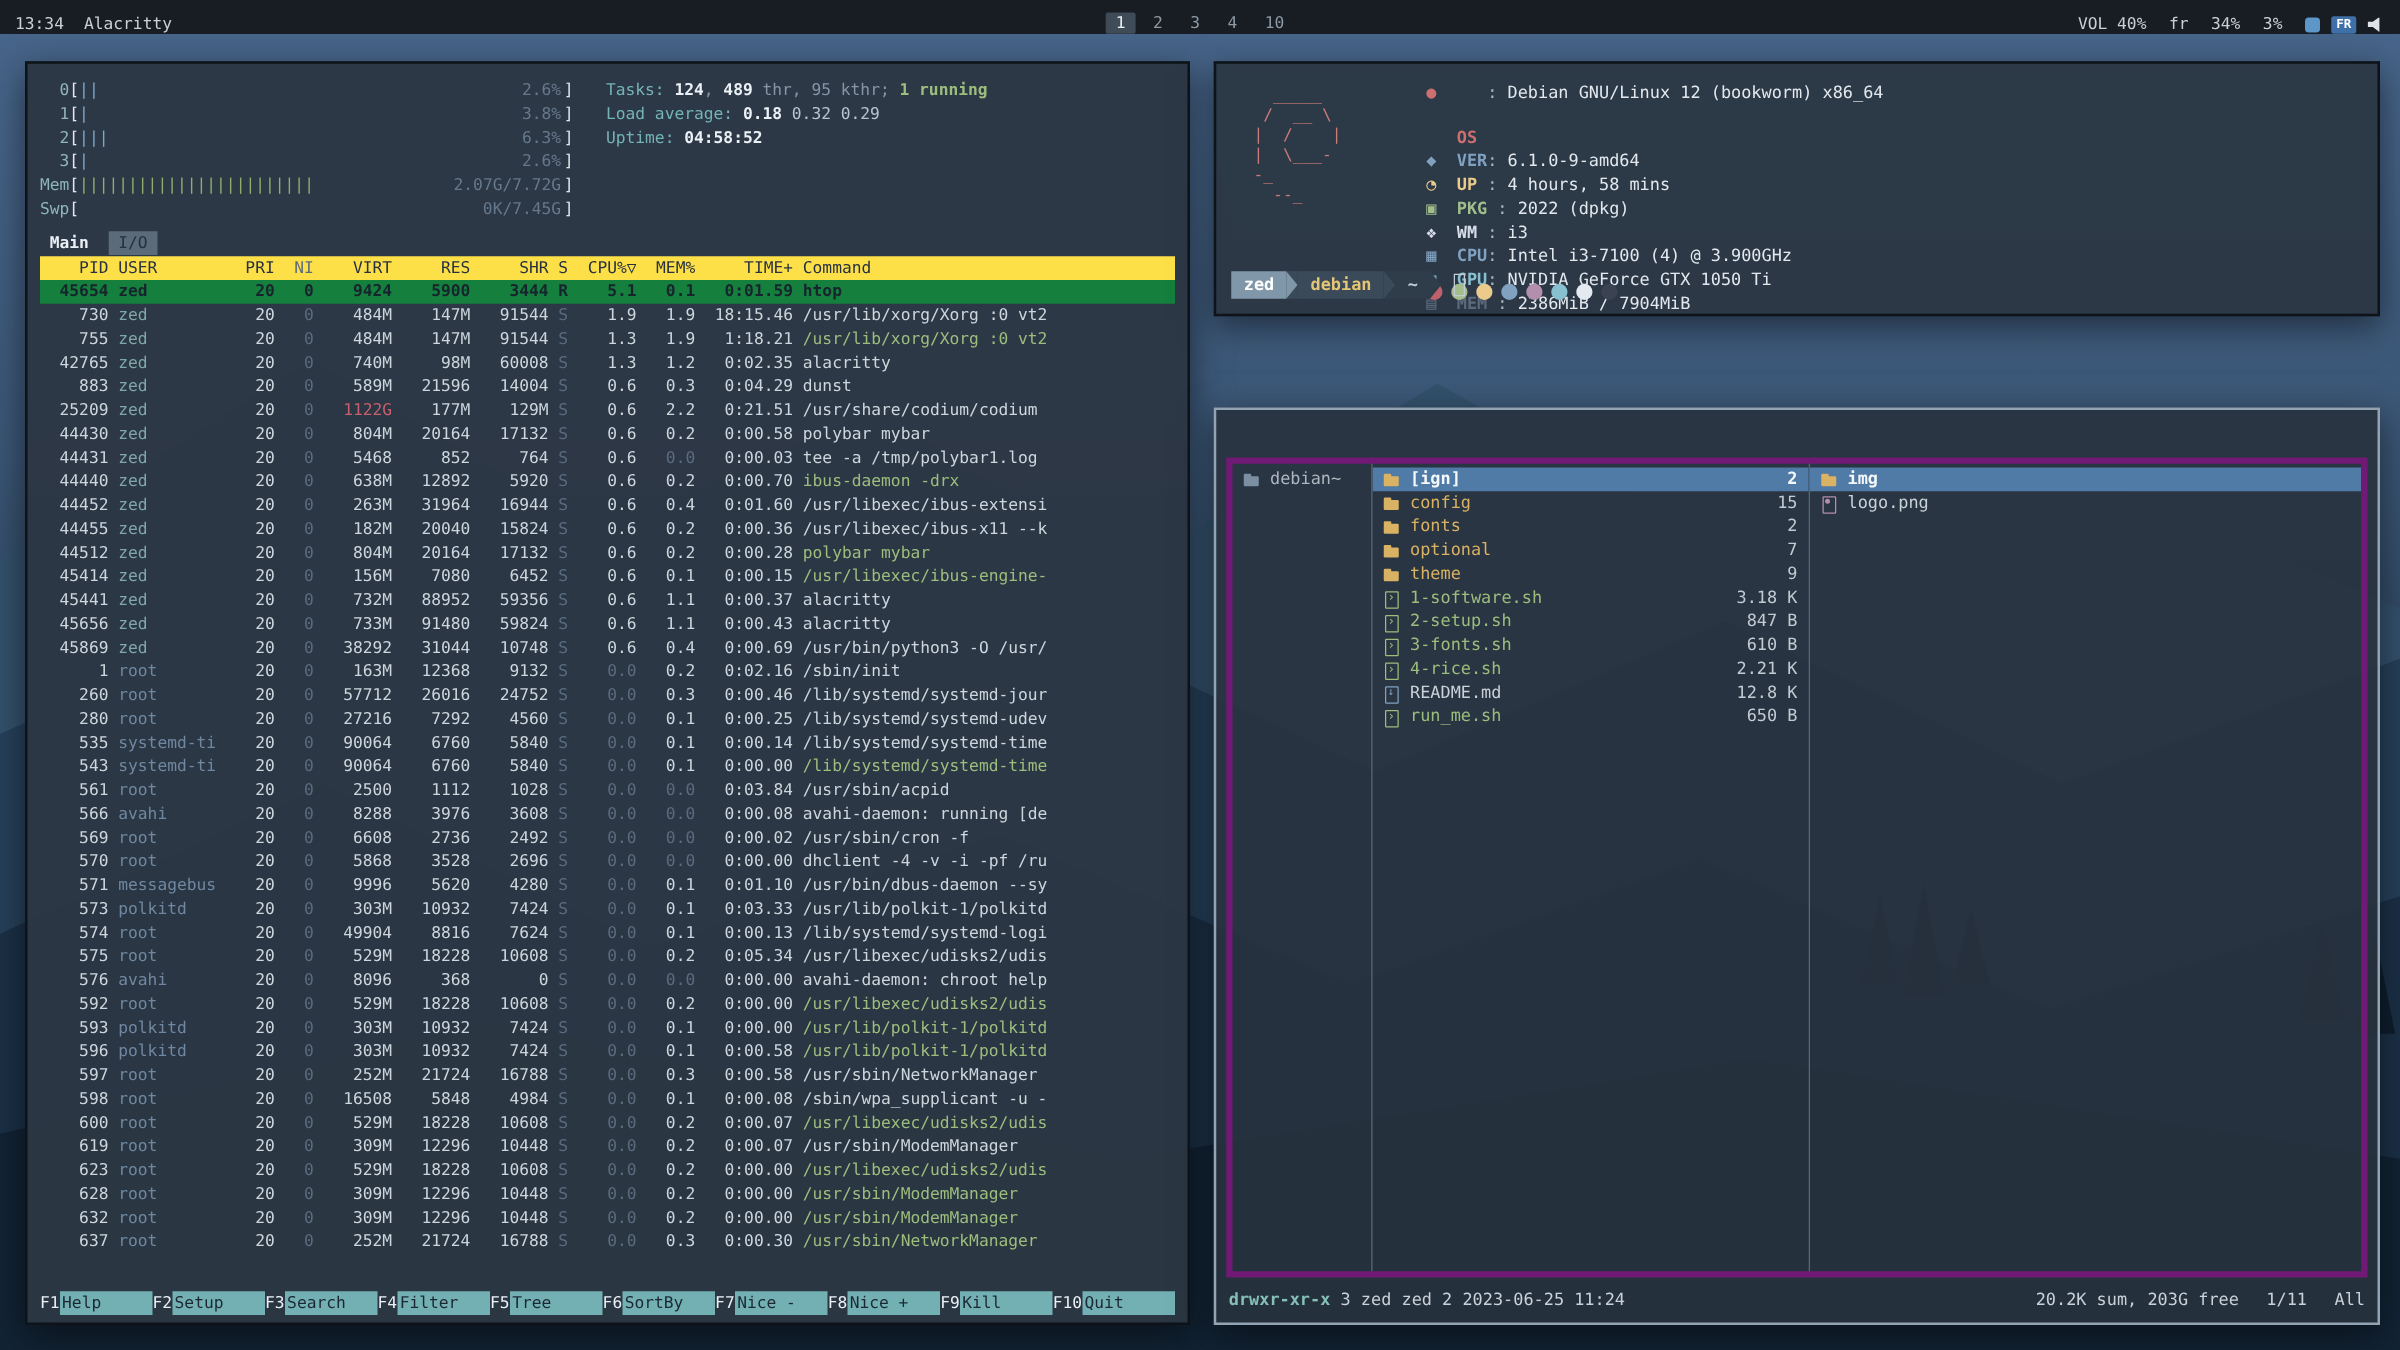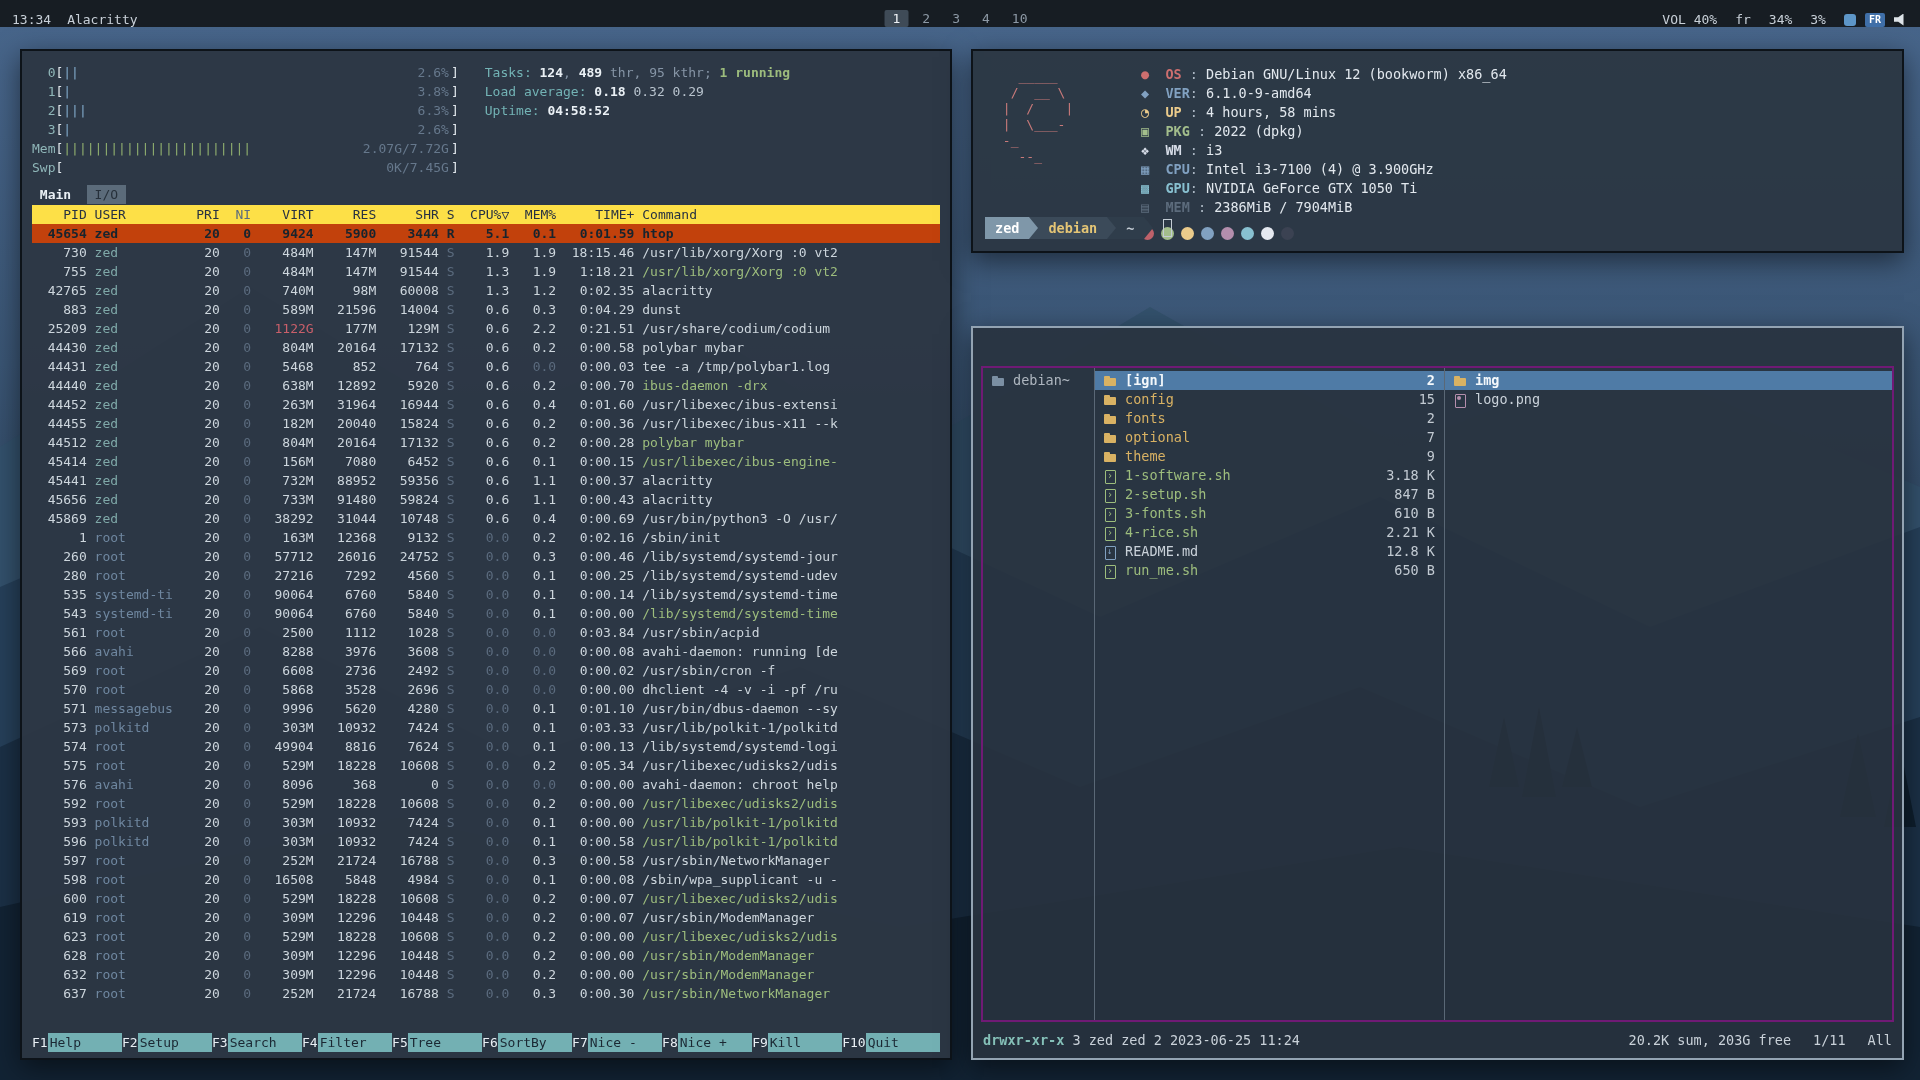--- a/index.html
+++ b/index.html
@@ -46,21 +46,21 @@
   .hl-green{color:#9dbd7d;font-weight:bold}
   .htop-tabs{margin-top:8px;display:flex;gap:2ch;padding-left:1ch}
   .tab-main{color:#eaf0f5;font-weight:bold}
   .tab-io{background:#5b6b7a;color:#26303a;padding:0 1ch}
   .pgrid{display:grid;grid-template-columns:7ch 11ch 4ch 3ch 7ch 7ch 7ch 2ch 5ch 5ch 9ch 1fr;
     column-gap:1ch;white-space:pre;overflow:hidden}
   .pgrid>span{overflow:hidden}
   .c-pid,.c-pri,.c-virt,.c-res,.c-shr,.c-cpu,.c-mem,.c-time,.c-ni{text-align:right}
   .pheader-row{background:#fde047;color:#273141;margin-top:1px}
   .pbody{flex:1;overflow:hidden}
-  .prow.sel{background:#c2410c}
+  .prow.sel{background:#15803d}
   .prow.sel span{color:#17242e !important;font-weight:bold}
   .u-zed{color:#7fa8a8}
   .u-sys{color:#6f87a0}
   .c-ni,.dim{color:#5b6b7e}
   .c-s.dim{color:#5b6b7e}
   .c-s.run{color:#9dbd7d;font-weight:bold}
   .green{color:#9dbd7d}
   .red{color:#c95f6a}
   .fnbar{display:flex;margin-top:auto}
   .fk{color:#eaf0f5}
@@ -89,21 +89,21 @@
   .tri3{border-left-color:#2f3d4b}
   .cursor{width:9px;height:18px;border:1px solid #c3ccd4;margin-left:10px;align-self:center}
 
   
   .fm-win{left:971px;top:326px;width:933px;height:734px;background:rgba(40,50,62,.9);
     color:#c9d1d9;font-size:13.5px;line-height:19px;border-color:#93a3b2}
   .fm-title{padding:8px 12px 2px;white-space:pre}
   .fm-userhost{color:#8fc0e8;font-weight:bold}
   .fm-path{color:#7da7cc;font-weight:bold}
   .fm-current{color:#f2f6fa;font-weight:bold}
-  .fm-panes{position:absolute;left:8px;right:8px;top:38px;bottom:36px;border:2px solid #701a75;display:flex}
+  .fm-panes{position:absolute;left:8px;right:8px;top:38px;bottom:36px;border:5px solid #701a75;display:flex}
   .pane{overflow:hidden;padding-top:3px}
   .pane-parent{width:112px;border-right:1px solid #5a6876}
   .pane-main{width:350px;border-right:1px solid #5a6876}
   .pane-preview{flex:1}
   .frow{display:flex;align-items:center;height:19px;padding:0 9px}
   .frow.sel{background:#4f7ba6}
   .frow.sel .fname,.frow.sel .finfo2{color:#f4f8fb;font-weight:bold}
   .fname{white-space:pre;overflow:hidden}
   .finfo2{margin-left:auto;color:#c2cad2;white-space:pre}
   .k-dir .fname{color:#d9b263}
@@ -262,21 +262,21 @@
   </div>
 
   <div class="window fetch-win">
     <pre class="ascii">   _____
   /  __ \
  |  /    |
  |  \___-
  -_
    --_</pre>
     <div class="finfo">
-        <div class="fi-line"><span class="fi-icon" style="color: rgb(205, 111, 111);">●</span><span class="fi-label" style="color: rgb(205, 111, 111);">OS</span><span class="fi-sep"> : </span><span class="fi-value">Debian GNU/Linux 12 (bookworm) x86_64</span></div>
+        <div class="fi-line"><span class="fi-icon" style="color: rgb(205, 111, 111);">●</span><span class="fi-label" style="color: rgb(205, 111, 111); margin-top: 36px;">OS</span><span class="fi-sep"> : </span><span class="fi-value">Debian GNU/Linux 12 (bookworm) x86_64</span></div>
         <div class="fi-line"><span class="fi-icon" style="color: rgb(129, 161, 193);">◆</span><span class="fi-label" style="color: rgb(129, 161, 193);">VER</span><span class="fi-sep">: </span><span class="fi-value">6.1.0-9-amd64</span></div>
         <div class="fi-line"><span class="fi-icon" style="color: rgb(235, 203, 139);">◔</span><span class="fi-label" style="color: rgb(235, 203, 139);">UP</span><span class="fi-sep"> : </span><span class="fi-value">4 hours, 58 mins</span></div>
         <div class="fi-line"><span class="fi-icon" style="color: rgb(163, 190, 140);">▣</span><span class="fi-label" style="color: rgb(163, 190, 140);">PKG</span><span class="fi-sep"> : </span><span class="fi-value">2022 (dpkg)</span></div>
         <div class="fi-line"><span class="fi-icon" style="color: rgb(216, 222, 233);">❖</span><span class="fi-label" style="color: rgb(216, 222, 233);">WM</span><span class="fi-sep"> : </span><span class="fi-value">i3</span></div>
         <div class="fi-line"><span class="fi-icon" style="color: rgb(129, 161, 193);">▦</span><span class="fi-label" style="color: rgb(129, 161, 193);">CPU</span><span class="fi-sep">: </span><span class="fi-value">Intel i3-7100 (4) @ 3.900GHz</span></div>
         <div class="fi-line"><span class="fi-icon" style="color: rgb(136, 192, 208);">▩</span><span class="fi-label" style="color: rgb(136, 192, 208);">GPU</span><span class="fi-sep">: </span><span class="fi-value">NVIDIA GeForce GTX 1050 Ti</span></div>
         <div class="fi-line"><span class="fi-icon" style="color: rgb(92, 107, 124);">▤</span><span class="fi-label" style="color: rgb(92, 107, 124);">MEM</span><span class="fi-sep"> : </span><span class="fi-value">2386MiB / 7904MiB</span></div>
       </div>
     <div class="dots">
         <span class="dot" style="background: rgb(191, 97, 106);"></span>

